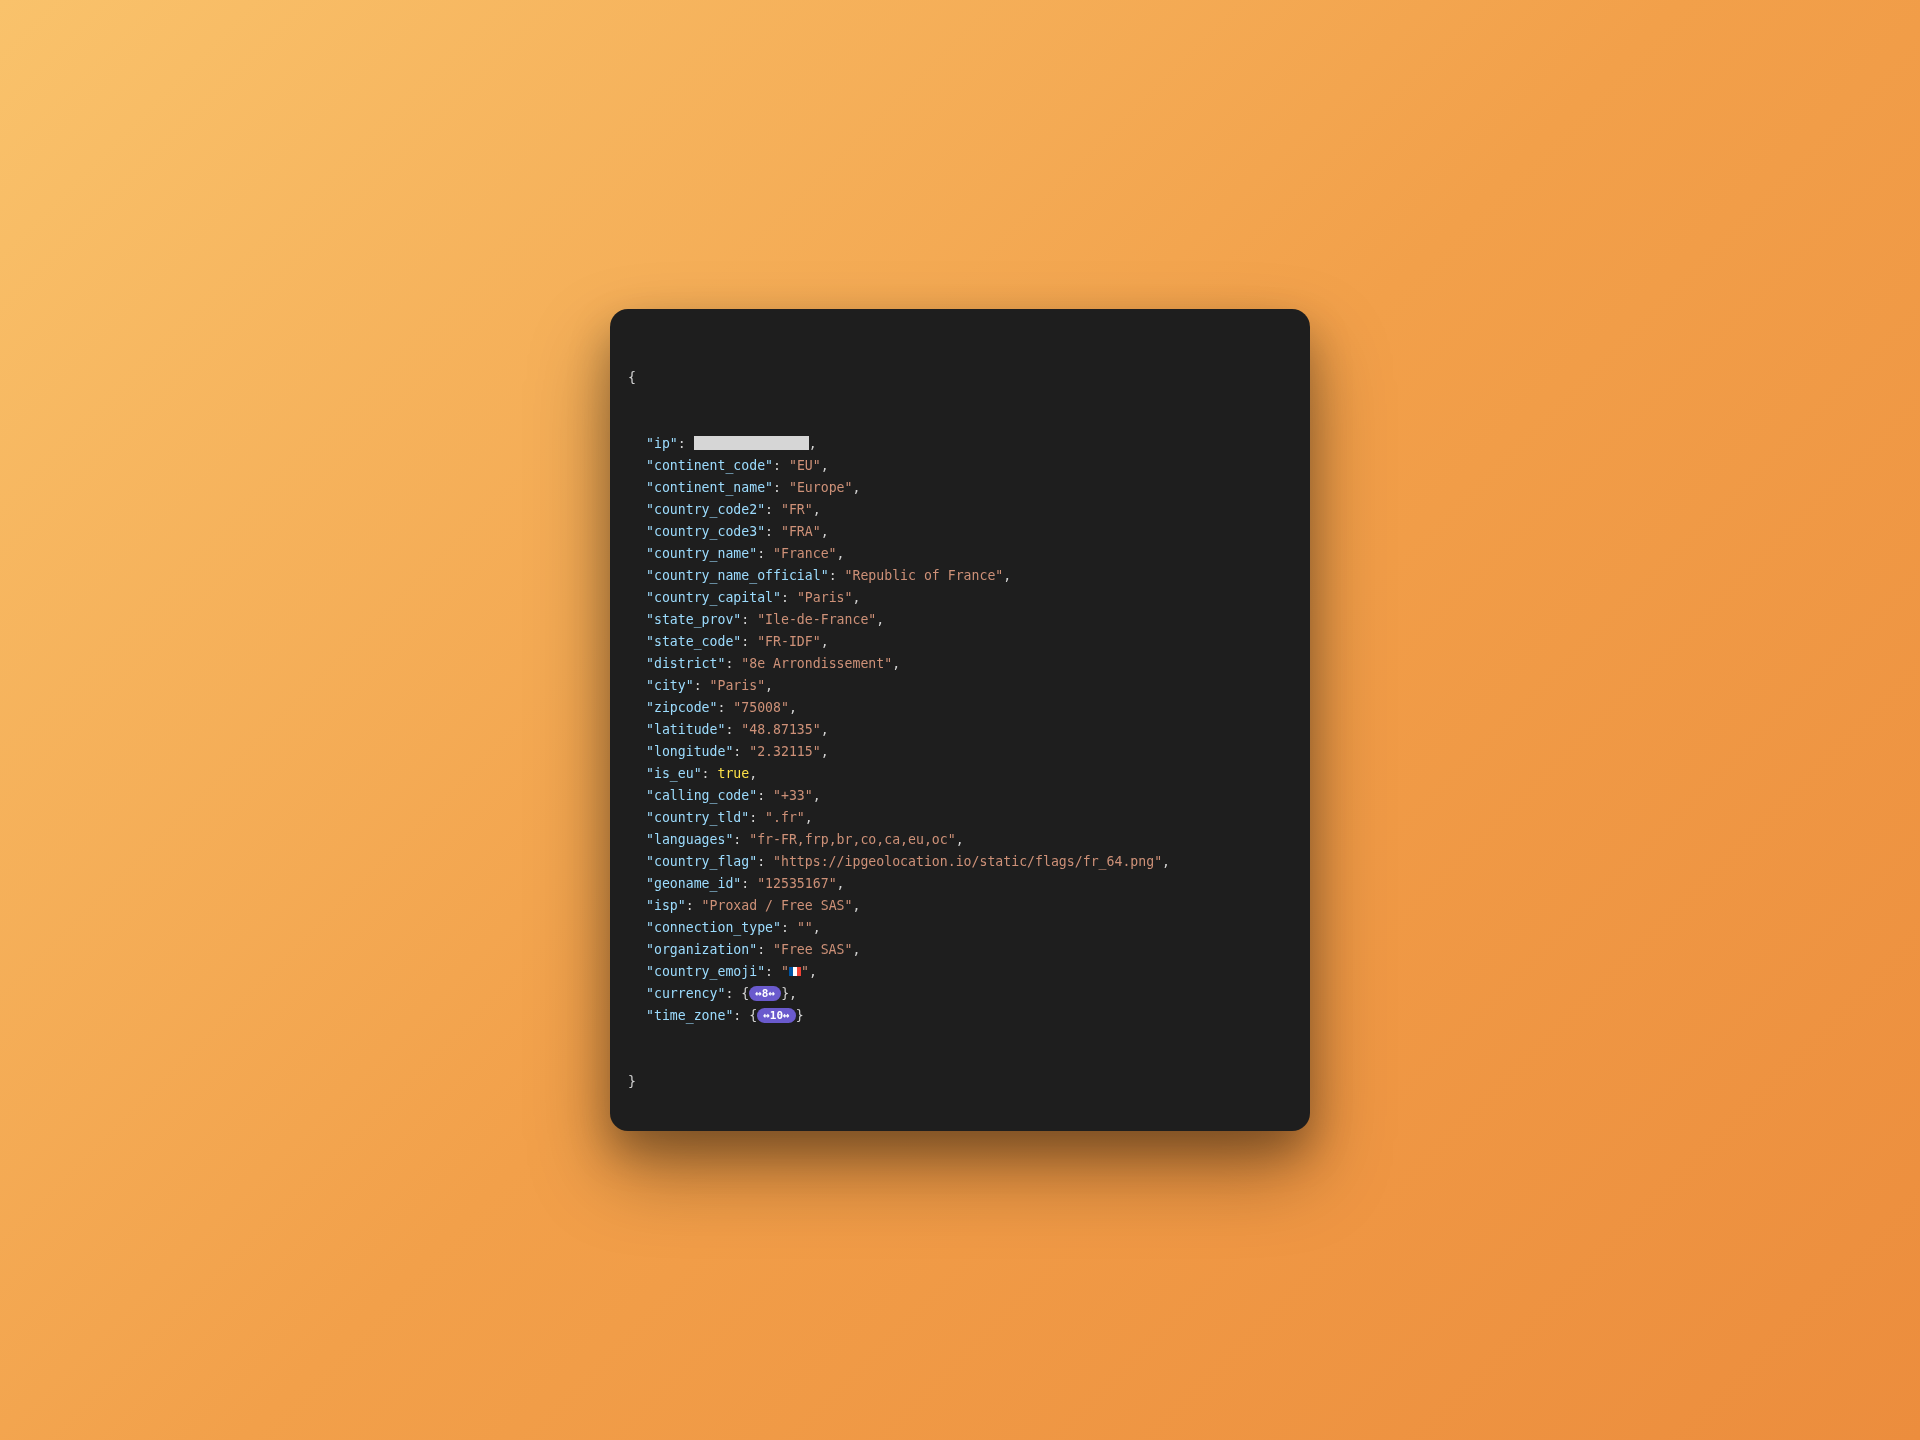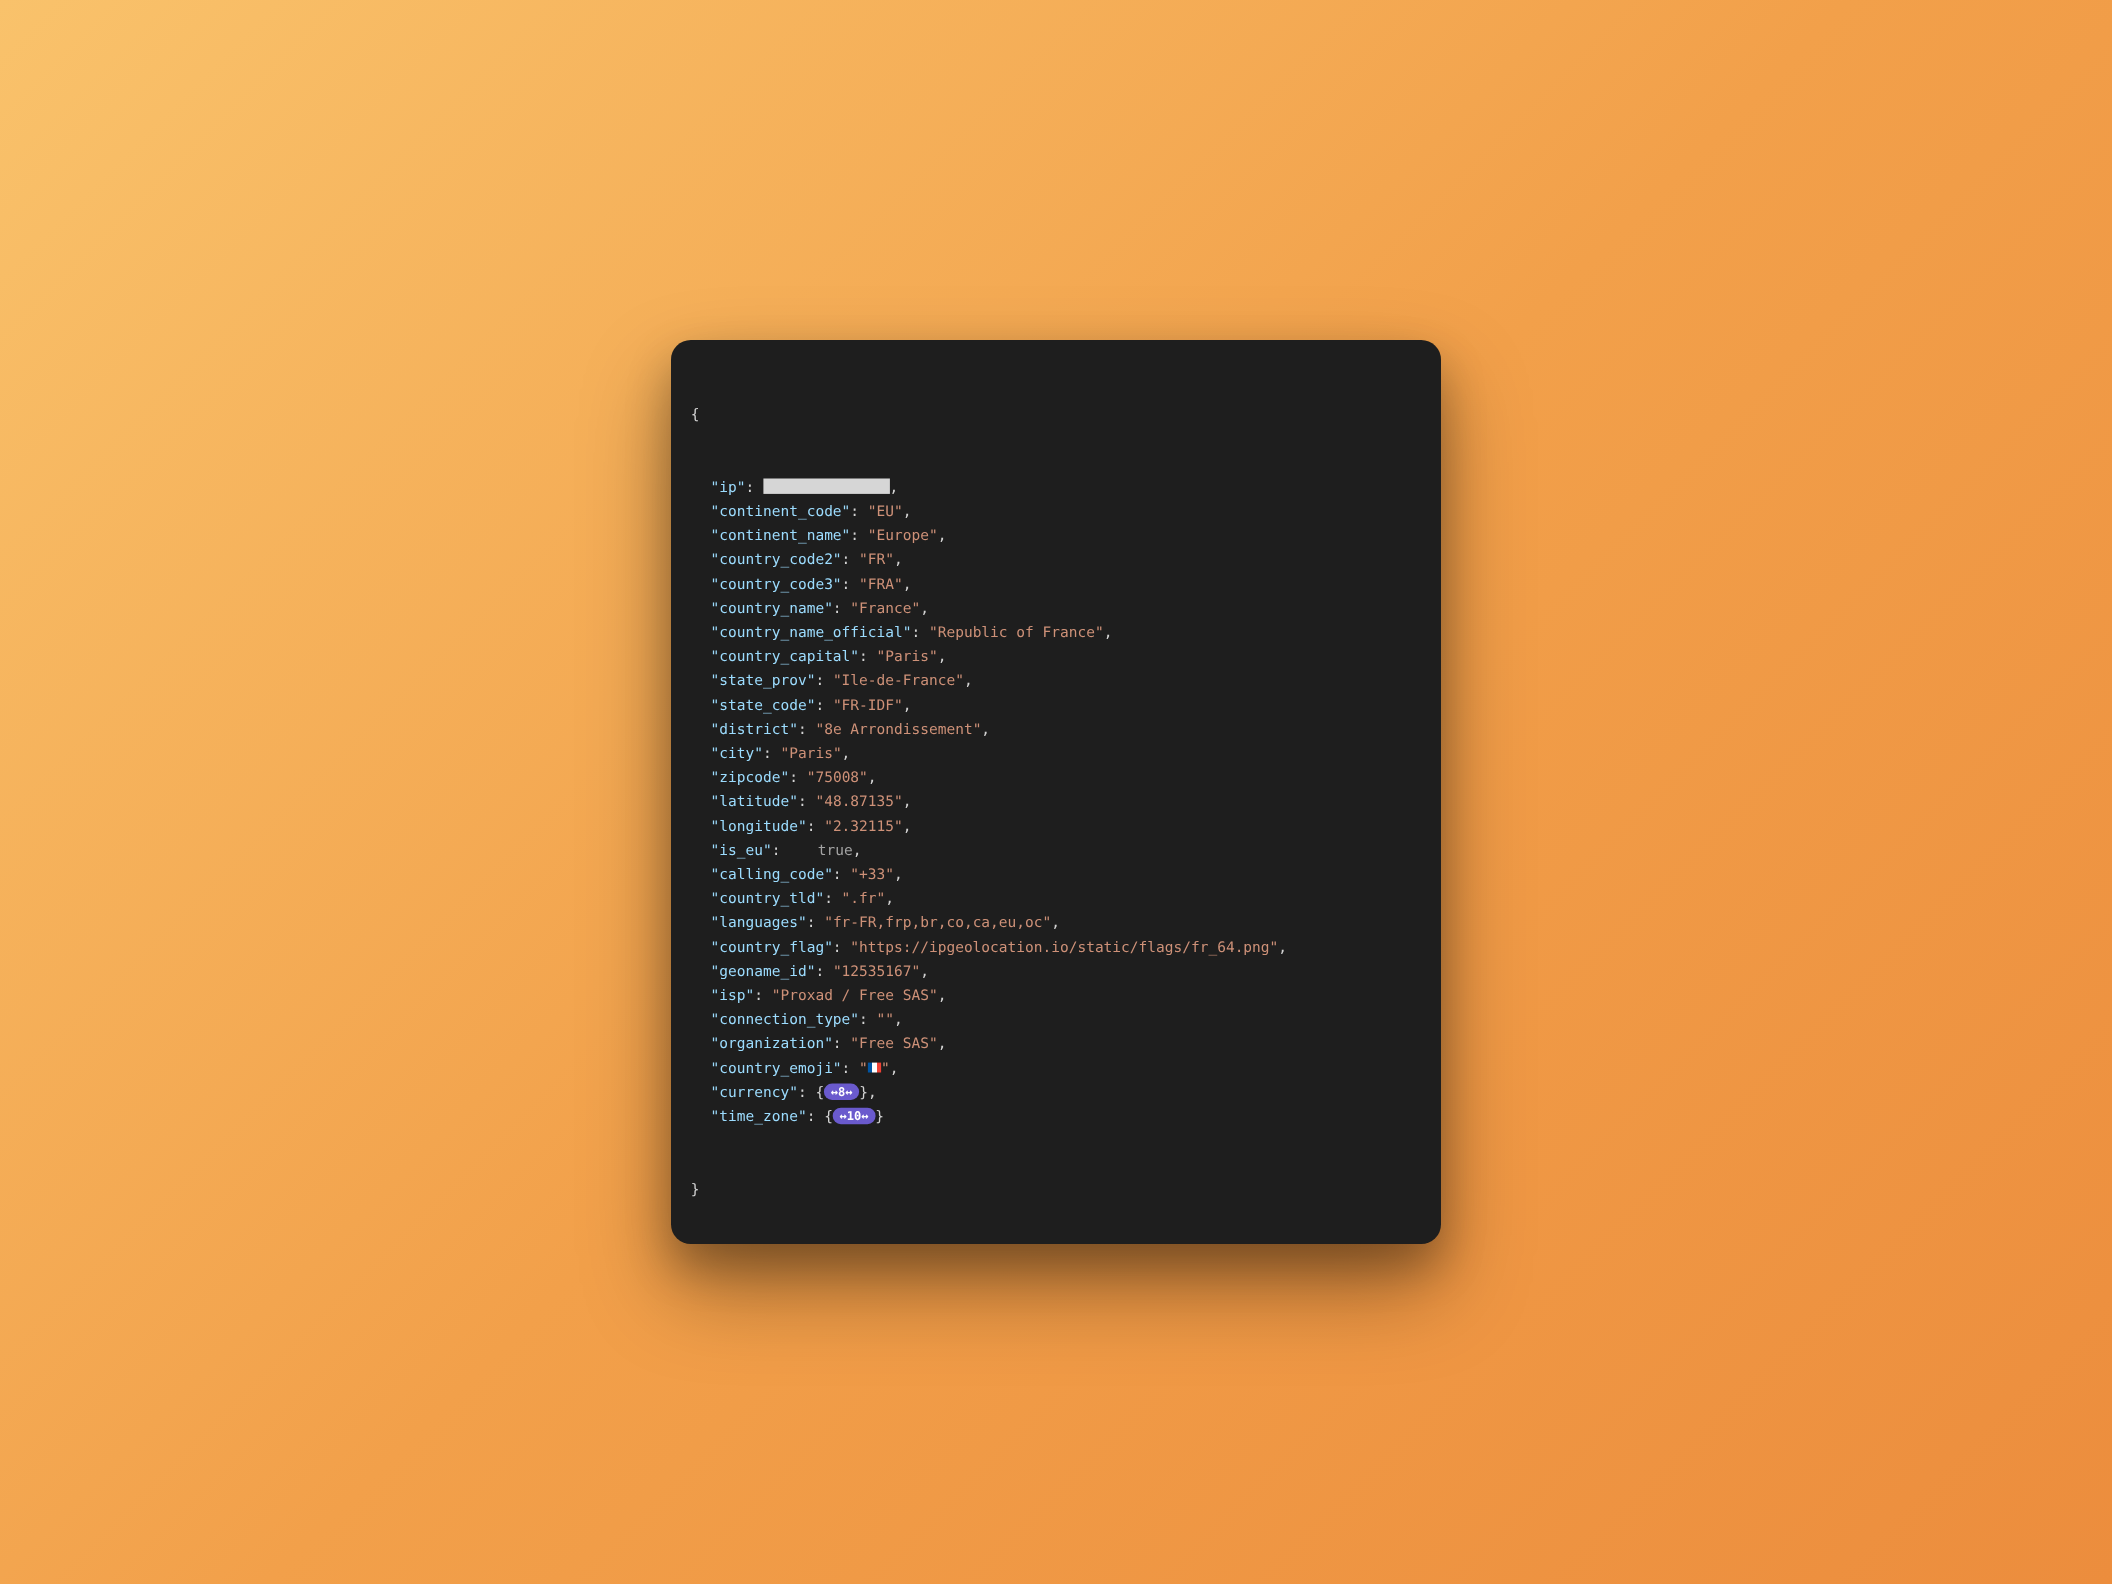--- a/index.html
+++ b/index.html
@@ -32,22 +32,21 @@
     .brace {
       color: #d4d4d4;
     }
     .key {
       color: #9cdcfe;
     }
     .str {
       color: #ce9178;
     }
     .bool {
-      color: #a3a3a3;
-      margin-left: 26px;
+      color: #fde047;
     }
     .pun {
       color: #d4d4d4;
     }
     .redacted {
       display: inline-block;
       width: 115px;
       height: 14px;
       background: #d6d6d6;
       vertical-align: middle;

